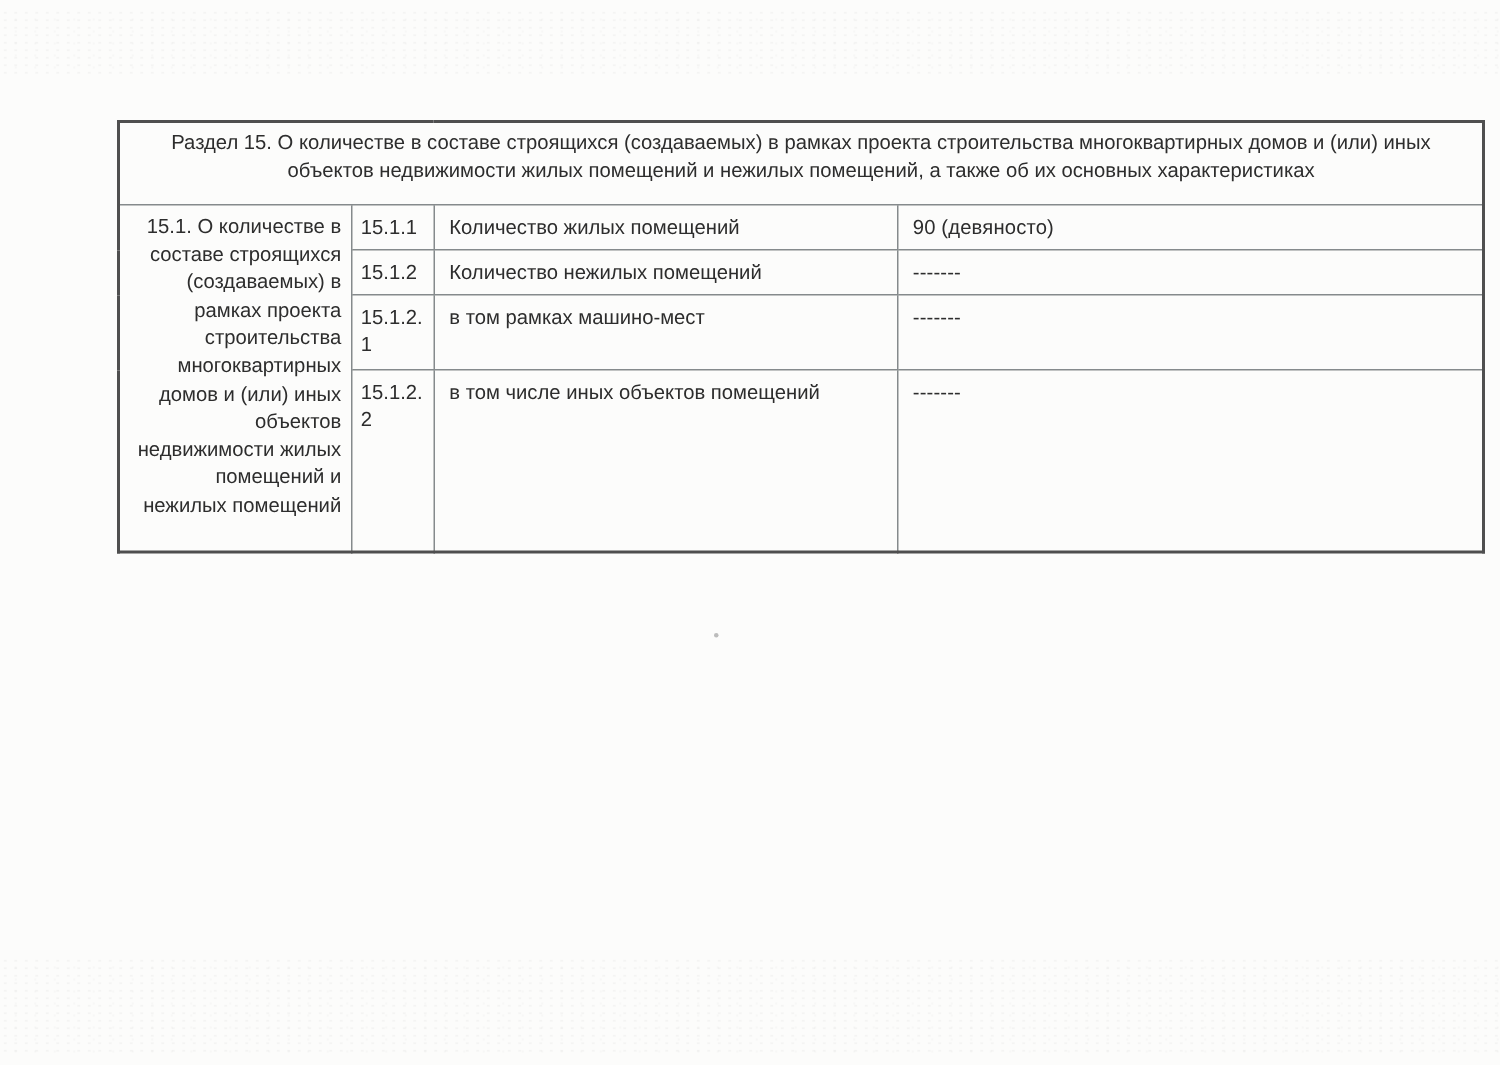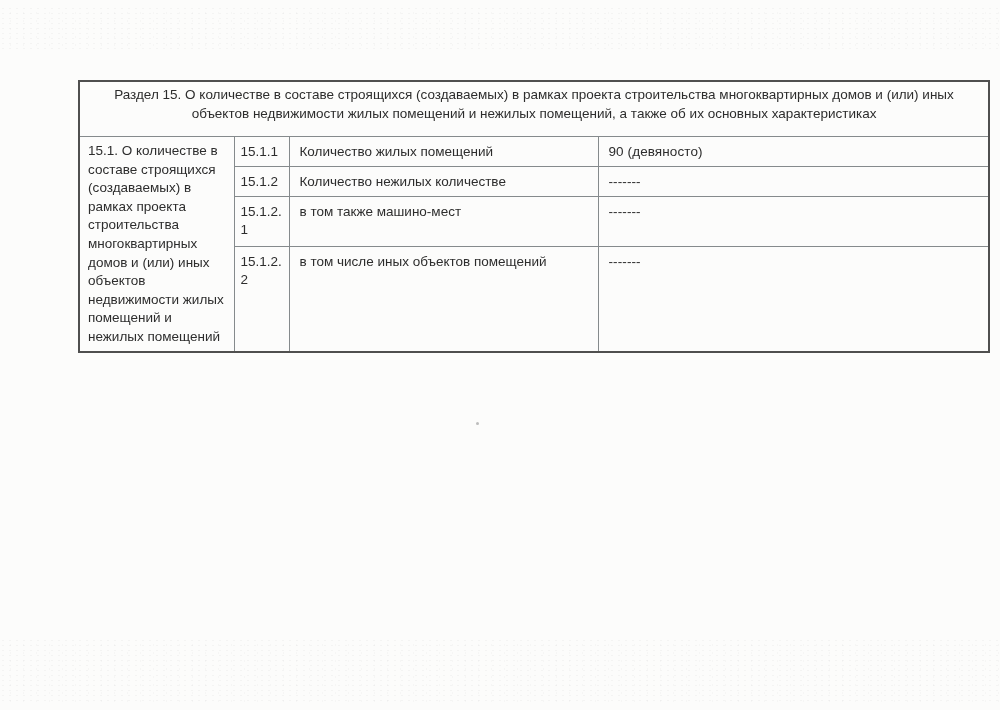--- a/index.html
+++ b/index.html
@@ -60,22 +60,23 @@
   }
   th.section-header {
     font-weight: 400;
     text-align: center;
     vertical-align: middle;
     line-height: 19px;
     padding: 3px 13px;
     height: 48px;
   }
   td.left-summary {
-    padding: 5px 6px 4px 8px;
+    padding: 5px 6px 20px 8px;
     line-height: 18.6px;
+    text-align: right;
   }
   td.num-cell {
     padding: 6px 2px 4px 6px;
     line-height: 18px;
     white-space: pre-line;
     margin-top: 34px;
   }
   td.label-cell {
     padding: 6px 8px 4px 10px;
     line-height: 17px;
@@ -111,27 +112,27 @@
         <th class="section-header" colspan="4">Раздел 15. О количестве в составе строящихся (создаваемых) в рамках проекта строительства многоквартирных домов и (или) иных объектов недвижимости жилых помещений и нежилых помещений, а также об их основных характеристиках</th>
       </tr>
       <tr class="row-1">
         <td class="left-summary" rowspan="4">15.1. О количестве в составе строящихся (создаваемых) в рамках проекта строительства многоквартирных домов и (или) иных объектов недвижимости жилых помещений и нежилых помещений</td>
         <td class="num-cell">15.1.1</td>
         <td class="label-cell">Количество жилых помещений</td>
         <td class="value-cell">90 (девяносто)</td>
       </tr>
       <tr class="row-2">
         <td class="num-cell">15.1.2</td>
-        <td class="label-cell">Количество нежилых количестве</td>
+        <td class="label-cell">Количество нежилых помещений</td>
         <td class="value-cell">-------</td>
       </tr>
       <tr class="row-3">
         <td class="num-cell">15.1.2.
 1</td>
-        <td class="label-cell">в том также машино-мест</td>
+        <td class="label-cell">в том рамках машино-мест</td>
         <td class="value-cell">-------</td>
       </tr>
       <tr class="row-4">
         <td class="num-cell">15.1.2.
 2</td>
         <td class="label-cell">в том числе иных объектов помещений</td>
         <td class="value-cell">-------</td>
       </tr>
     </tbody>
   </table>

